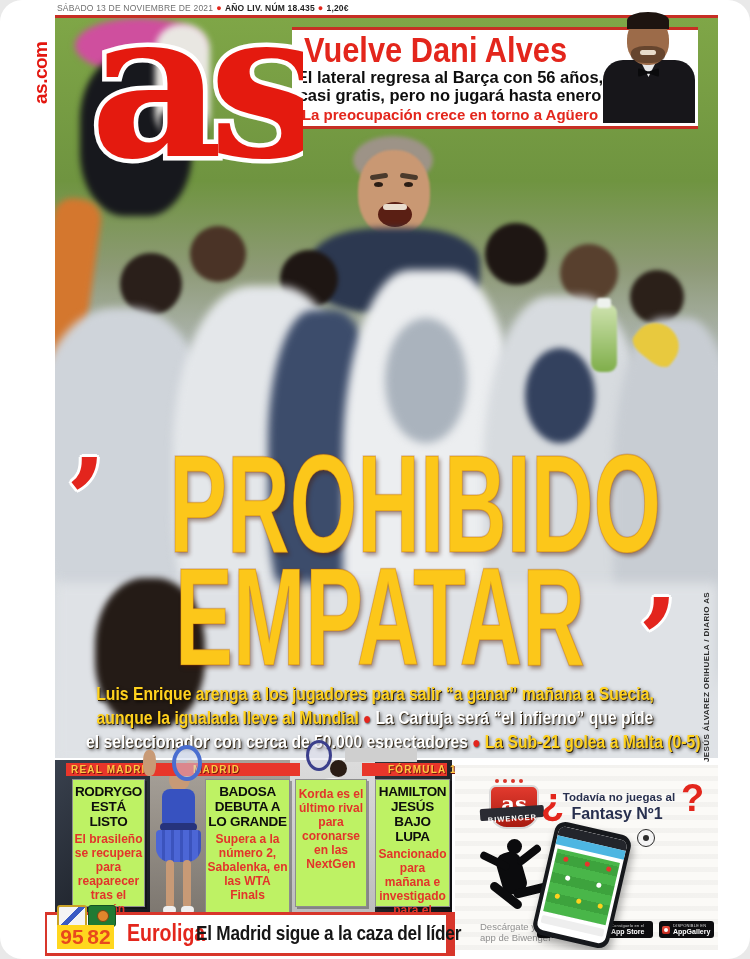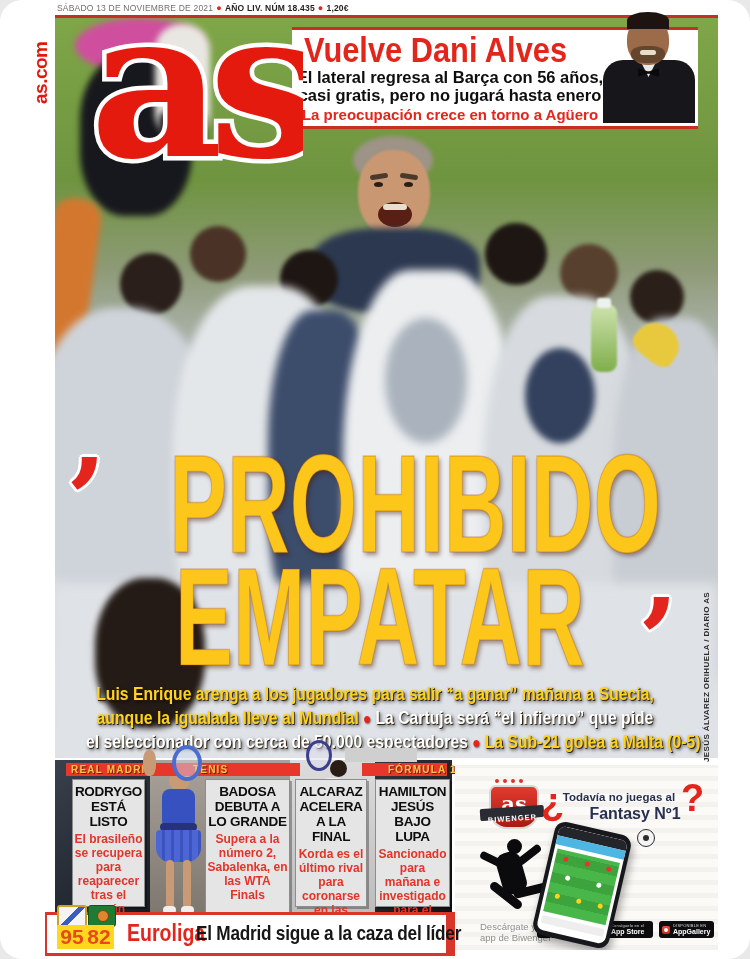--- a/index.html
+++ b/index.html
@@ -43,41 +43,41 @@
          text-shadow:1px 1px 0 rgba(40,25,5,.9),2px 2px 4px rgba(0,0,0,.75);}
   .dy{color:#ffd21e;} .dw{color:#ffffff;}
   .dbul{color:#e3251d;font-size:16px;padding:0 5px;text-shadow:1px 1px 2px rgba(0,0,0,.6);}
   .credit{position:absolute;left:702px;top:762px;transform:rotate(-90deg);transform-origin:0 0;
           font-size:8px;font-weight:bold;color:#2b2b2b;letter-spacing:.4px;white-space:nowrap;z-index:2;}
   
   .montage{position:absolute;left:55px;top:760px;width:397px;height:190px;overflow:hidden;background:#23272e;}
   .tabbar{position:absolute;top:763px;height:13px;background:#e8362a;z-index:6;}
   .tablabel{position:absolute;top:764px;font-size:10px;font-weight:800;color:#ffc843;letter-spacing:1.2px;
             z-index:7;text-shadow:1px 1px 0 #7a150e;white-space:nowrap;}
-  .storybox{position:absolute;background:#e5e5e5;border:1px solid #8d8d8d;box-shadow:2px 2px 0 rgba(0,0,0,.3);
+  .storybox{position:absolute;background:#bef264;border:1px solid #8d8d8d;box-shadow:2px 2px 0 rgba(0,0,0,.3);
             z-index:8;padding-top:4px;box-sizing:border-box;}
   .sb-h{font-size:13.5px;font-weight:800;color:#0d0d0d;text-align:center;line-height:15px;letter-spacing:-0.3px;}
   .sb-t{font-size:12px;font-weight:bold;color:#e3342a;text-align:center;line-height:14px;margin-top:3px;}
   
   .estrip{position:absolute;left:45px;top:912px;width:399px;height:38px;background:#fff;z-index:9;
           border-top:3px solid #d8362b;border-bottom:3px solid #d8362b;border-left:2px solid #d8362b;
           border-right:9px solid #d8362b;box-sizing:content-box;}
   .scorebox{position:absolute;top:925px;width:30px;height:24px;background:#ffd71e;z-index:11;
             color:#e8491c;font-size:21px;font-weight:800;text-align:center;line-height:24px;}
   .ecomp{position:absolute;left:127px;top:920px;font-size:23px;font-weight:800;color:#e3261c;z-index:11;
          transform:scaleX(.85);transform-origin:left;white-space:nowrap;}
   .ehead{position:absolute;left:196px;top:921px;font-size:21px;font-weight:800;color:#161616;z-index:11;
          transform:scaleX(.82);transform-origin:left;white-space:nowrap;letter-spacing:-0.3px;}
   
   .ad{position:absolute;left:455px;top:765px;width:263px;height:185px;z-index:9;overflow:hidden;
       background:#fbfaf7 repeating-linear-gradient(0deg,rgba(0,0,0,.03) 0 5px,transparent 5px 13px);}
   .ad-q{position:absolute;font-size:38px;font-weight:800;color:#e3261c;line-height:38px;}
   .ad-l1{position:absolute;left:105px;top:26px;width:118px;text-align:center;font-size:11.5px;
          font-weight:bold;color:#28304f;}
-  .ad-l2{position:absolute;left:121px;top:40px;width:118px;text-align:center;font-size:16px;
+  .ad-l2{position:absolute;left:103px;top:40px;width:118px;text-align:center;font-size:16px;
          font-weight:800;color:#28304f;}
   .phone{position:absolute;left:88px;top:62px;width:78px;height:116px;background:#16181c;border-radius:11px;
          transform:rotate(13deg);box-shadow:3px 5px 9px rgba(0,0,0,.35);z-index:3;}
   .badge{width:49px;height:17px;background:#0c0c0e;border-radius:3px;color:#fff;display:flex;
          align-items:center;padding:0 3px;gap:3px;}
   .badge-txt{display:flex;flex-direction:column;line-height:1;}
   .badge-small{font-size:4px;letter-spacing:.2px;color:#ddd;}
   .badge-store{font-size:7px;font-weight:bold;}
   .cta{position:absolute;left:25px;top:156px;font-size:9.5px;color:#8f8f8f;line-height:11px;}
   .sil{position:absolute;background:#0b0b0d;}
@@ -189,39 +189,38 @@
     <div class="abs" style="left:126px;top:146px;width:13px;height:8px;background:#efefef;border-radius:4px;"></div>
 
     <div class="abs" style="left:255px;top:18px;width:46px;height:26px;background:#f3f3f3;border-radius:50%;"></div>
     <div class="abs" style="left:262px;top:120px;width:34px;height:26px;background:#e8e8ea;border-radius:6px;"></div>
     <div class="abs" style="left:268px;top:168px;width:16px;height:12px;background:#23262c;border-radius:5px;"></div>
   </div>
 
   <div class="tabbar" style="left:66px;width:234px;"></div>
   <div class="tabbar" style="left:362px;width:85px;"></div>
   <span class="tablabel" style="left:71px;">REAL MADRID</span>
-  <span class="tablabel" style="left:193px;">TENIS</span>
+  <span class="tablabel" style="left:193px;">MADRID</span>
   <span class="tablabel" style="left:388px;">FÓRMULA 1</span>
 
   <div class="abs" style="left:143px;top:750px;width:13px;height:26px;background:#c89a76;border-radius:40%;z-index:7;"></div>
   <div class="abs" style="left:172px;top:745px;width:22px;height:28px;border:4px solid #4a6ed0;border-radius:50%;background:rgba(205,215,240,.5);z-index:7;"></div>
   <div class="abs" style="left:345px;top:748px;width:72px;height:14px;background:#cfcfcf;z-index:5;"></div>
   <div class="abs" style="left:330px;top:760px;width:17px;height:17px;background:#2a1d15;border-radius:50%;z-index:7;"></div>
   <div class="abs" style="left:306px;top:740px;width:20px;height:25px;border:3px solid #3b3f8c;border-radius:50%;background:rgba(220,220,235,.5);z-index:7;"></div>
 
   <div class="storybox" style="left:72px;top:779px;width:73px;height:128px;">
     <div class="sb-h">RODRYGO ESTÁ LISTO</div>
     <div class="sb-t">El brasileño se recupera para reaparecer tras el parón</div>
   </div>
   <div class="storybox" style="left:205px;top:779px;width:85px;height:140px;">
     <div class="sb-h">BADOSA DEBUTA A LO GRANDE</div>
     <div class="sb-t">Supera a la número 2, Sabalenka, en las WTA Finals</div>
   </div>
   <div class="storybox" style="left:295px;top:779px;width:72px;height:128px;">
-    <div class="sb-h">ALCARAZ ACELERA A LA FINAL</div>
     <div class="sb-t">Korda es el último rival para coronarse en las NextGen</div>
   </div>
   <div class="storybox" style="left:375px;top:779px;width:75px;height:128px;">
     <div class="sb-h">HAMILTON JESÚS BAJO LUPA</div>
     <div class="sb-t">Sancionado para mañana e investigado para el esprint de hoy</div>
   </div>
 
   <div class="estrip"></div>
   <div class="abs" style="left:57px;top:905px;width:26px;height:20px;z-index:11;border:2px solid #c9a227;border-radius:3px;background:linear-gradient(135deg,#f4f4f4 42%,#3a5bc4 42%,#3a5bc4 58%,#f4f4f4 58%);"></div>
   <div class="abs" style="left:88px;top:905px;width:26px;height:20px;z-index:11;border:1px solid #145223;border-radius:3px;background:#1f7a33;">

